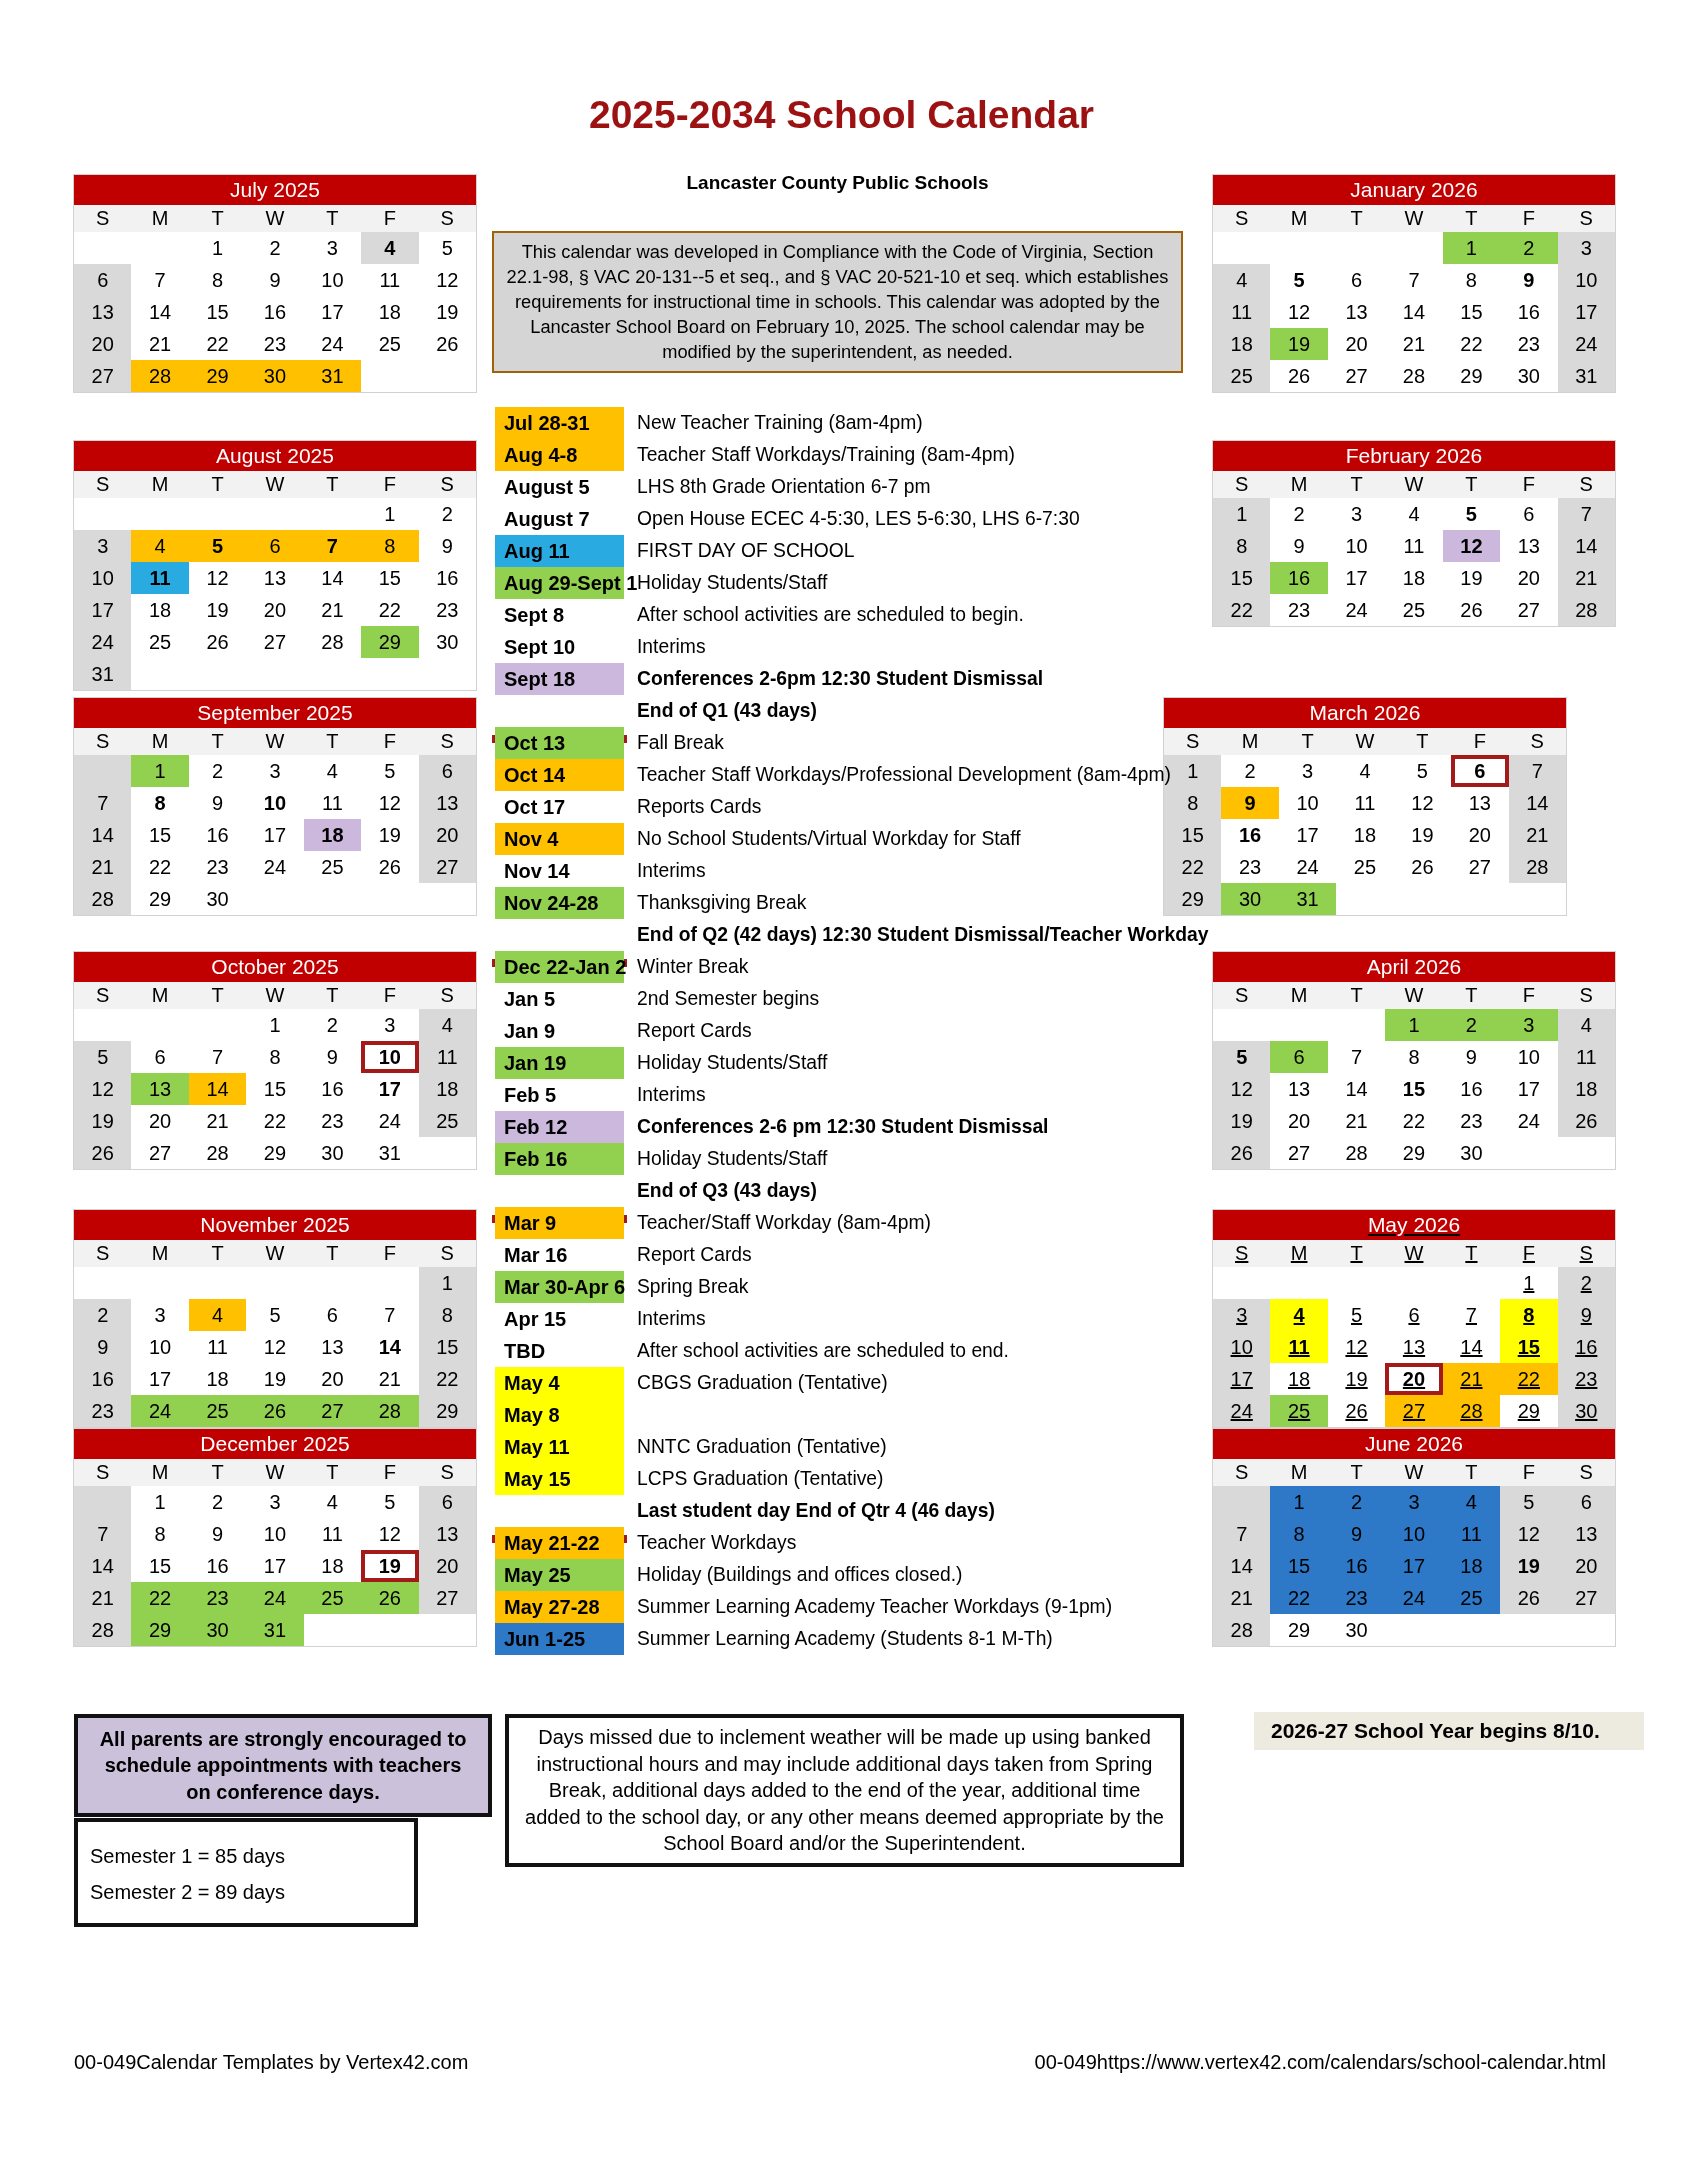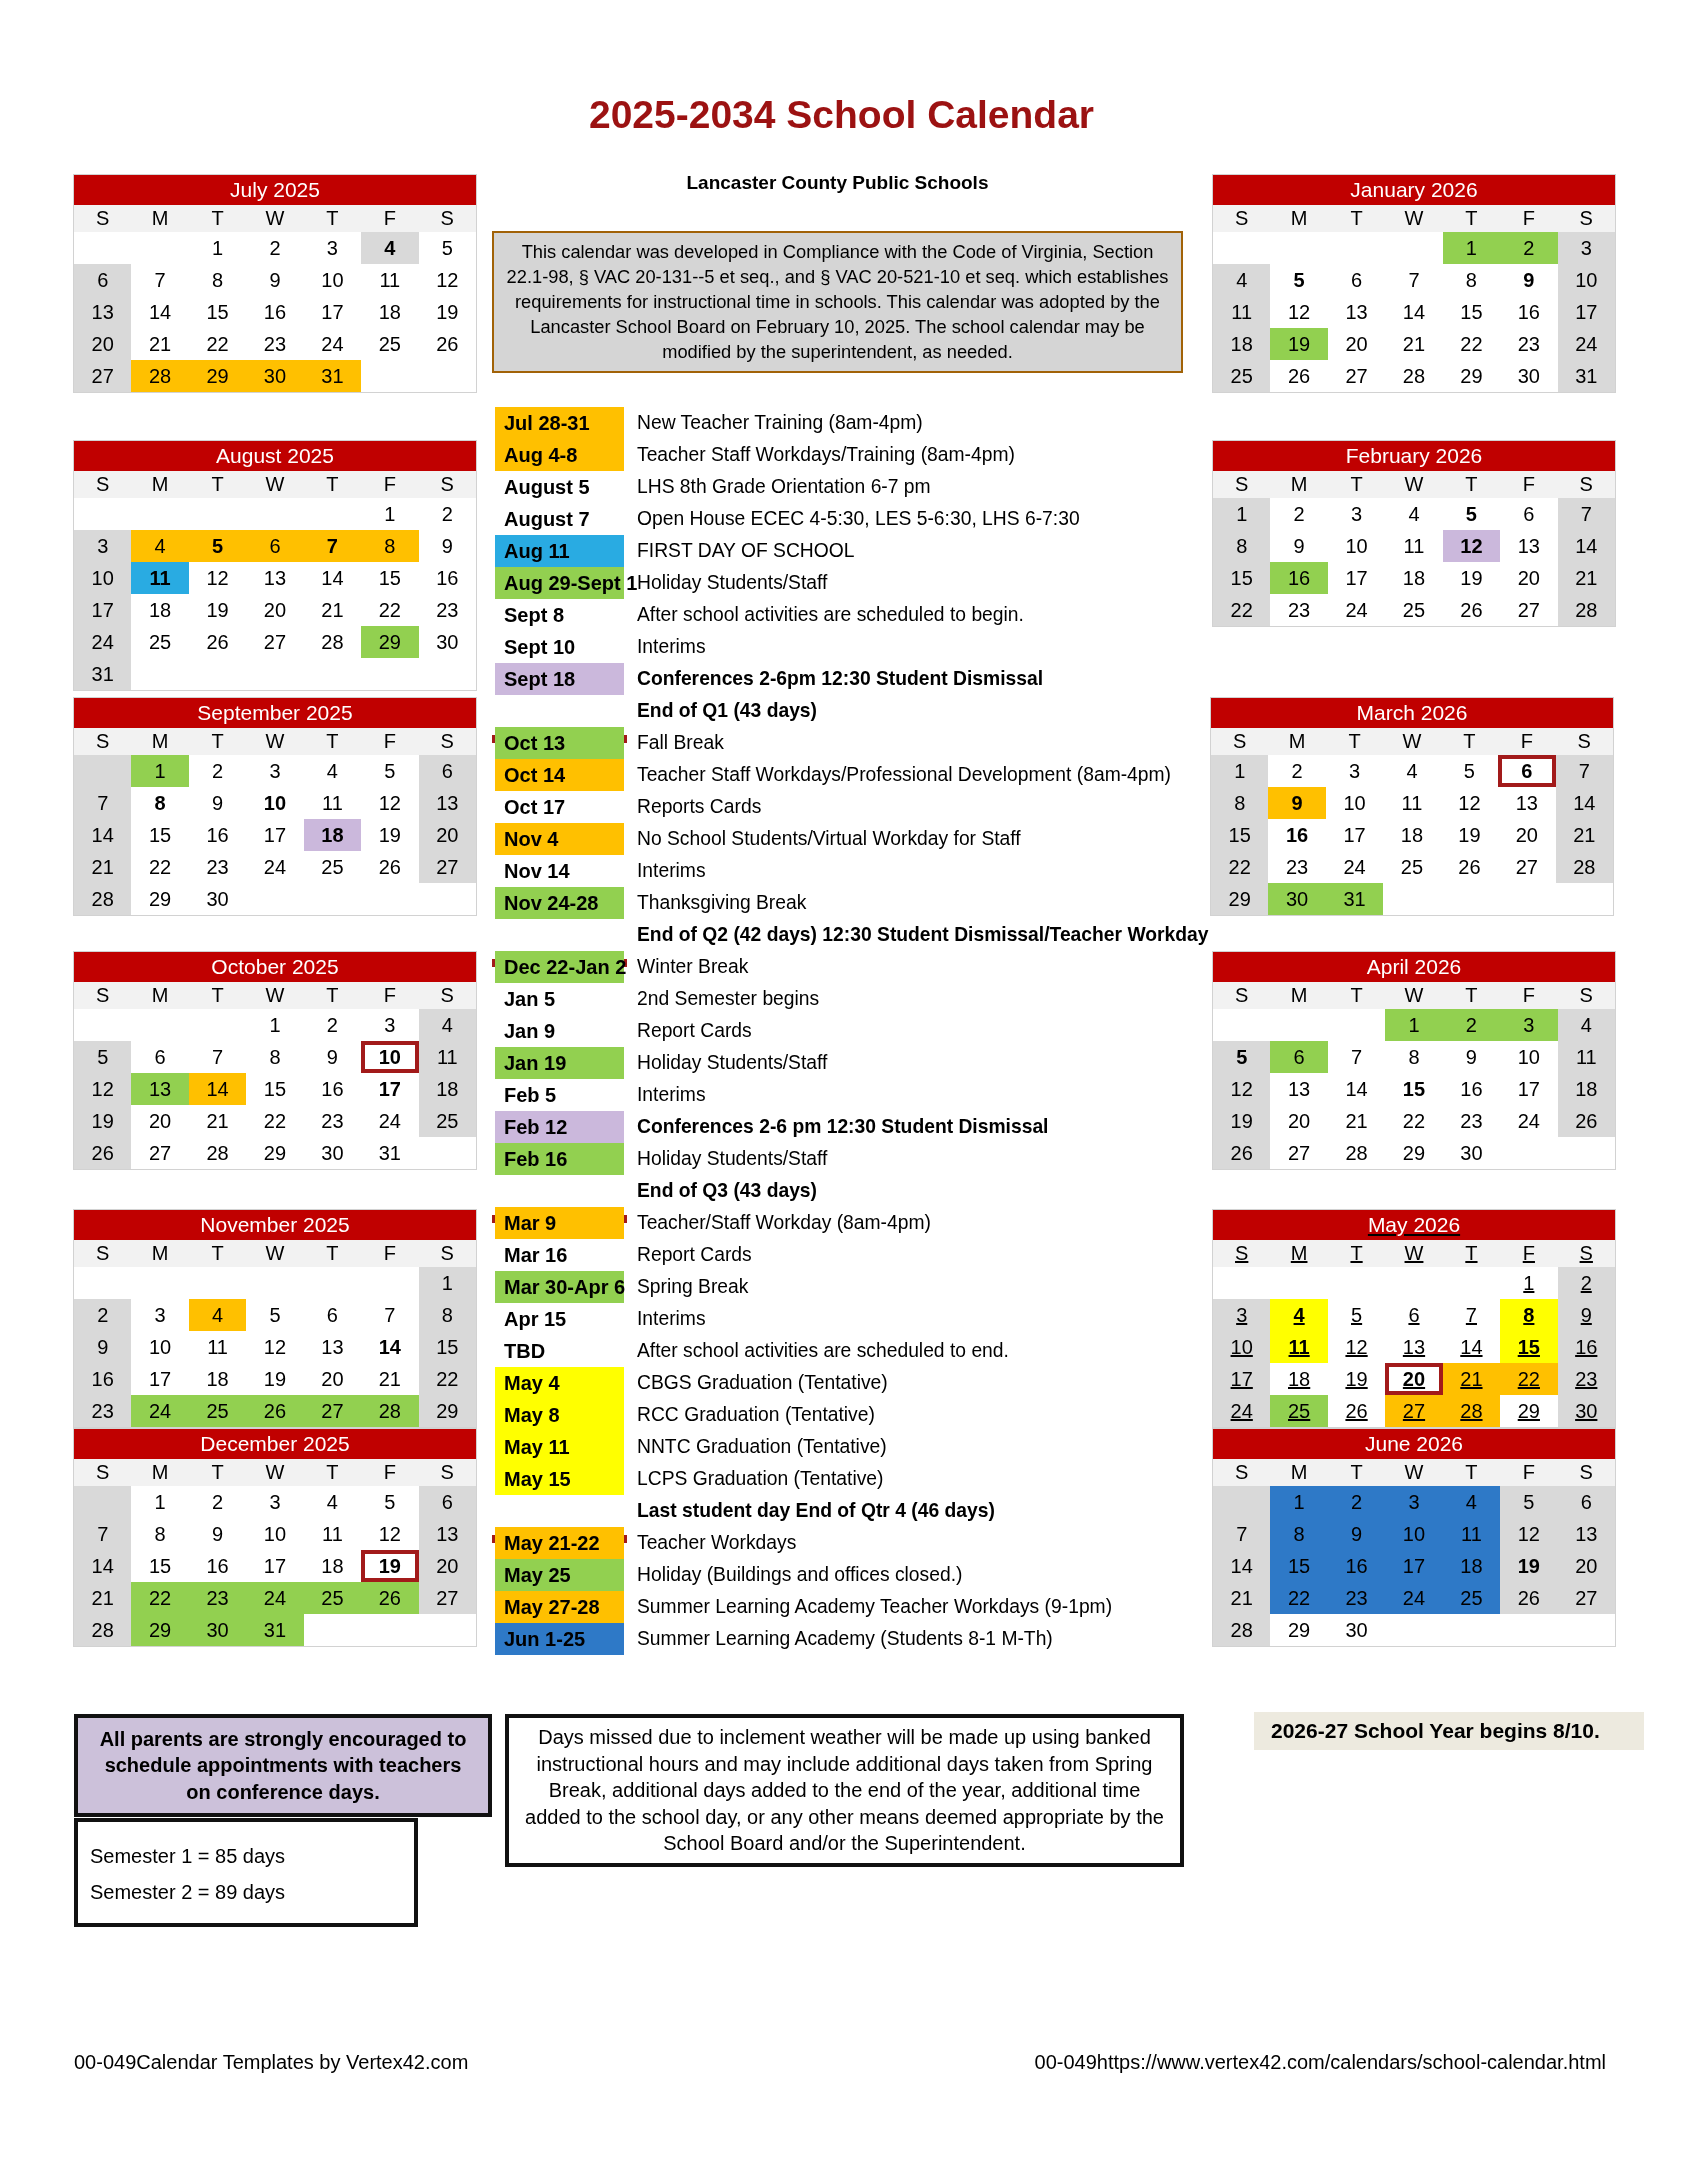--- a/index.html
+++ b/index.html
@@ -457,21 +457,21 @@
           <div class="cell we">21</div>
           <div class="cell we">22</div>
           <div class="cell">23</div>
           <div class="cell">24</div>
           <div class="cell">25</div>
           <div class="cell">26</div>
           <div class="cell">27</div>
           <div class="cell we">28</div>
         </div>
       </div>
-      <div class="month" style="left: 1211px; top: 698px;">
+      <div class="month" style="left: 1164px; top: 698px;">
         <div class="mhead">March 2026</div>
         <div class="dow">
           <div>S</div>
           <div>M</div>
           <div>T</div>
           <div>W</div>
           <div>T</div>
           <div>F</div>
           <div>S</div>
         </div>
@@ -782,21 +782,20 @@
       <div class="evrow">
         <div class="chip c-none">TBD</div>
         <div class="desc">After school activities are scheduled to end.</div>
       </div>
       <div class="evrow">
         <div class="chip c-yellow">May 4</div>
         <div class="desc">CBGS Graduation (Tentative)</div>
       </div>
       <div class="evrow">
         <div class="chip c-yellow">May 8</div>
-        <div class="desc">RCC Graduation (Tentative)</div>
       </div>
       <div class="evrow">
         <div class="chip c-yellow">May 11</div>
         <div class="desc">NNTC Graduation (Tentative)</div>
       </div>
       <div class="evrow">
         <div class="chip c-yellow">May 15</div>
         <div class="desc">LCPS Graduation (Tentative)</div>
       </div>
       <div class="evrow">

